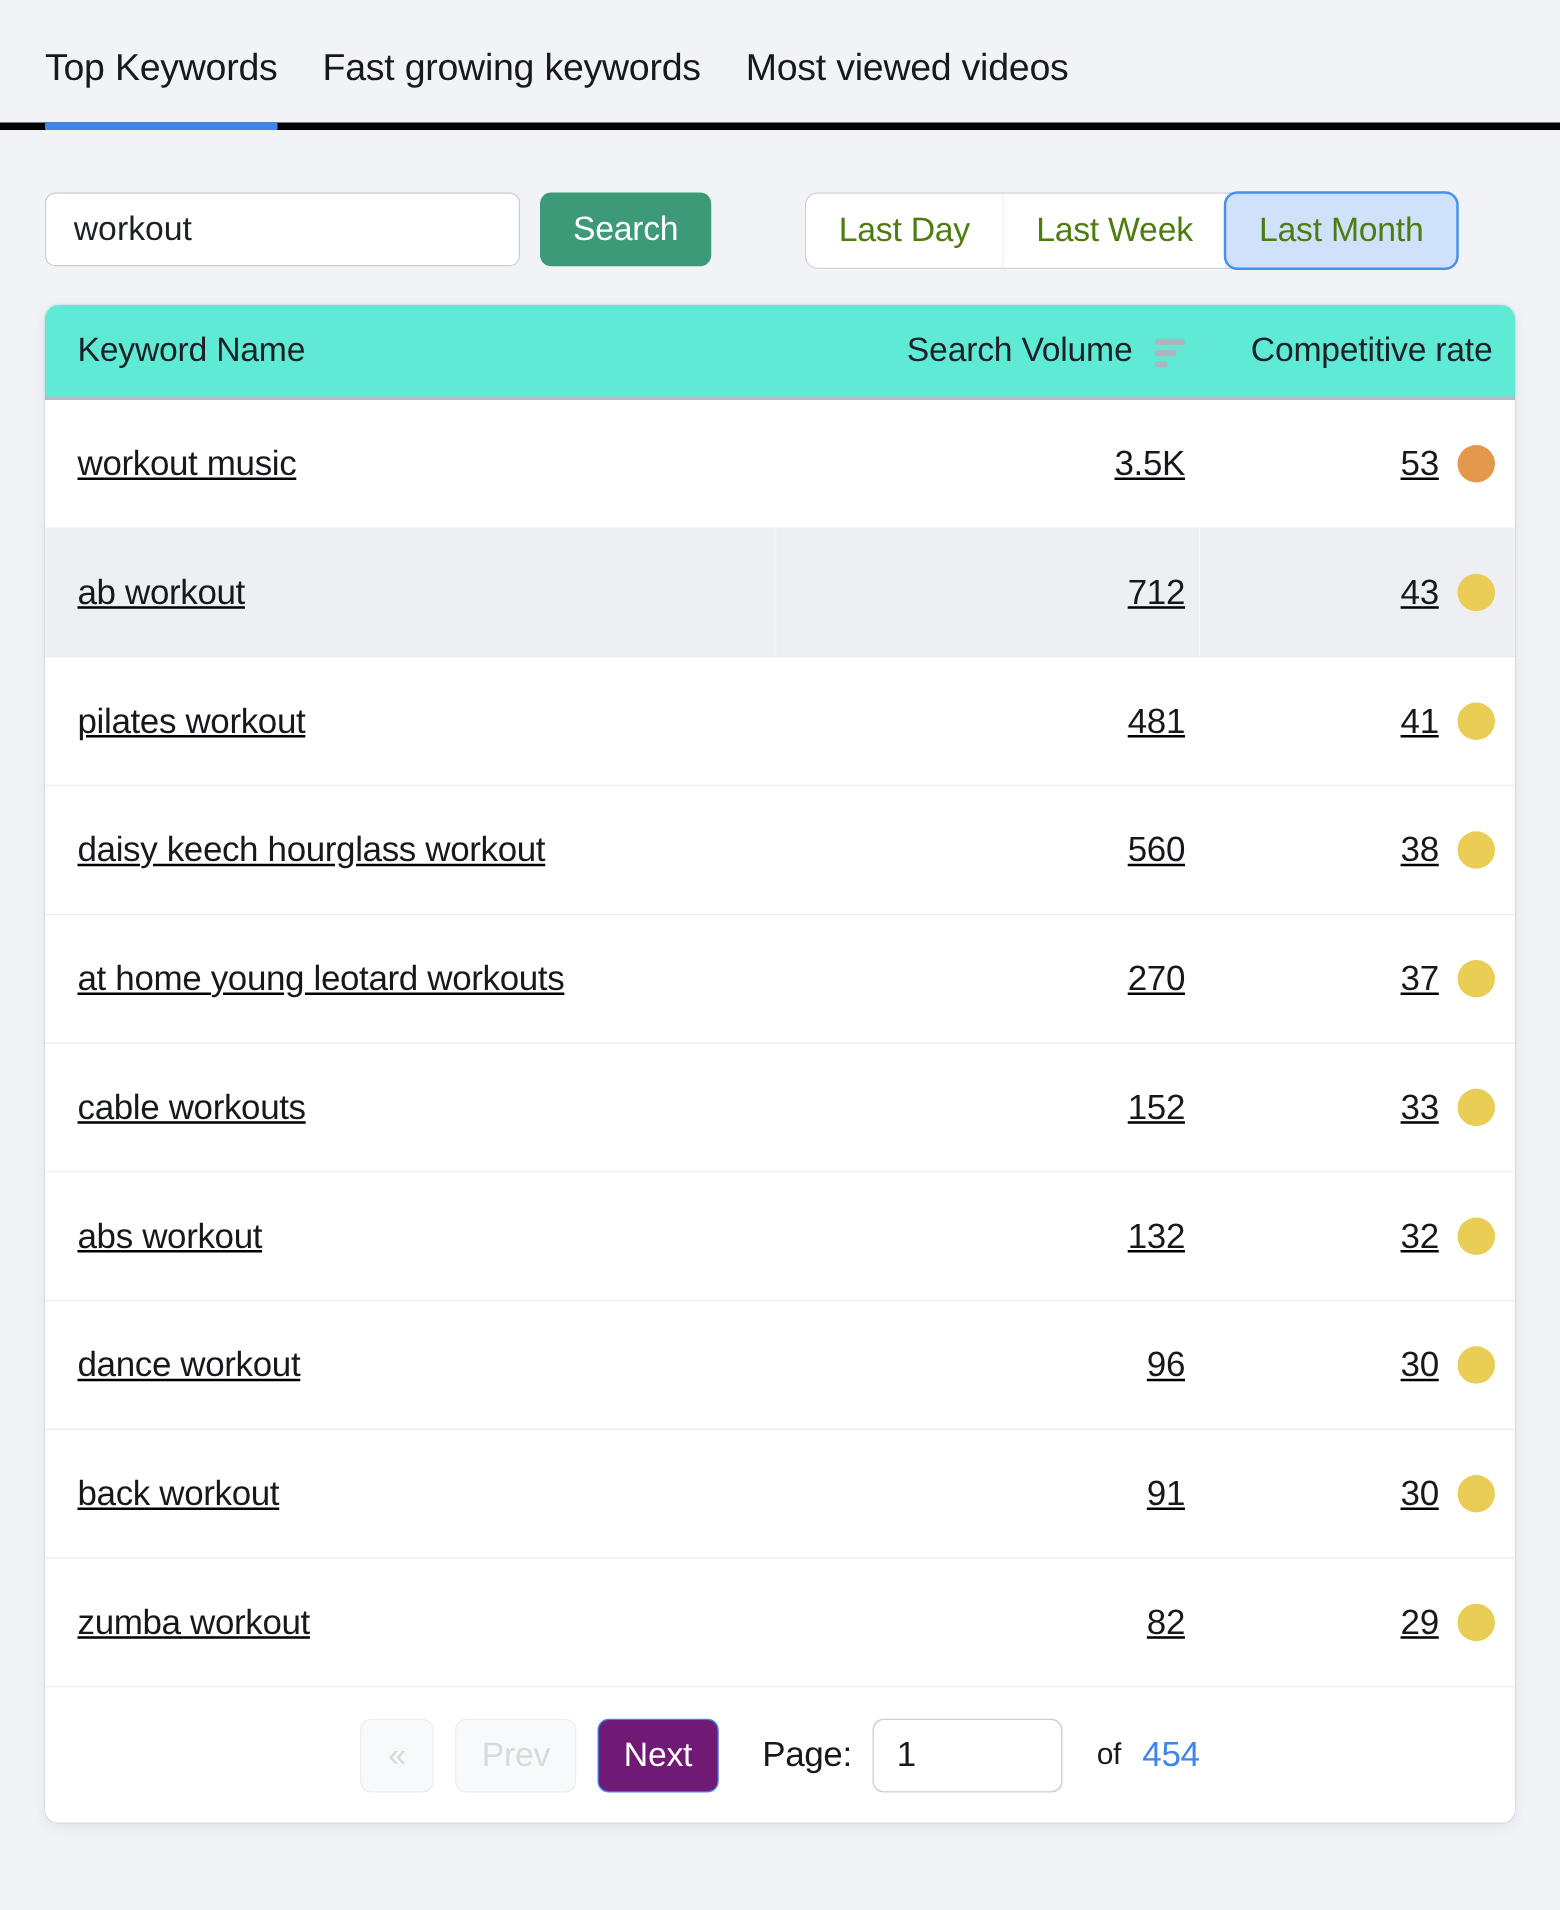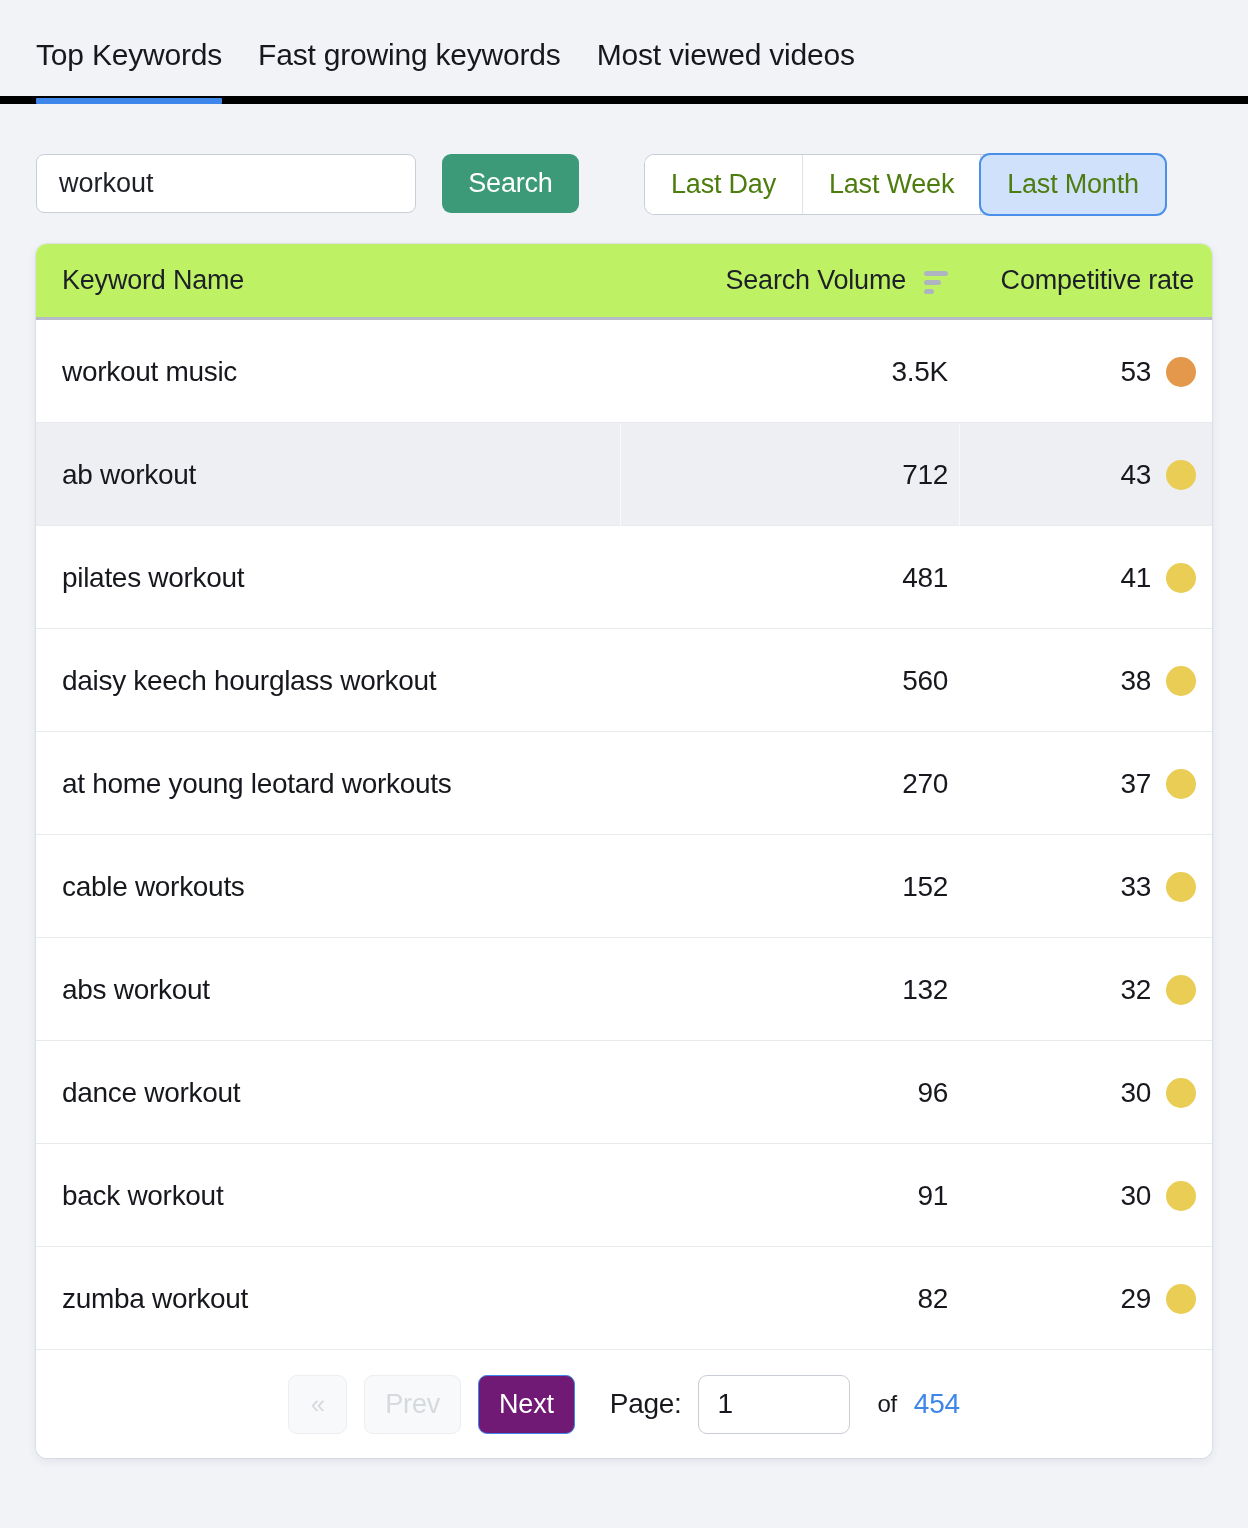--- a/index.html
+++ b/index.html
@@ -19,21 +19,21 @@
     background: #f1f3f7;
     overflow: hidden;
   }
 
   
   .tabs {
     position: absolute;
     left: 0; top: 0;
     width: 1248px;
     height: 104px;
-    border-bottom: 8px solid #000000;
+    border-bottom: 6px solid #000000;
     display: flex;
     align-items: flex-start;
     padding-left: 36px;
     gap: 36px;
   }
   .tab {
     position: relative;
     height: 102px;
     display: flex;
     align-items: center;
@@ -73,21 +73,21 @@
     border: 1px solid #c9cdd6;
     border-radius: 8px;
     background: #ffffff;
     font-family: "Liberation Sans", sans-serif;
     font-size: 27px;
     color: #1d2026;
     padding: 0 22px;
     outline: none;
   }
   .search-btn {
-    margin-left: 26px;
+    margin-left: 16px;
     width: 137px;
     height: 59px;
     background: #3c9a79;
     border: none;
     border-radius: 9px;
     color: #ffffff;
     font-family: "Liberation Sans", sans-serif;
     font-size: 27px;
     cursor: pointer;
     letter-spacing: -0.2px;
@@ -140,21 +140,21 @@
     border-radius: 11px;
     box-shadow: 0 3px 10px rgba(40,50,70,0.09), 0 0 0 1px rgba(200,205,215,0.35);
     overflow: hidden;
   }
 
   .thead {
     display: flex;
     height: 76px;
     align-items: center;
     border-bottom: 3px solid #b5bcc7;
-    background: #bef264;
+    background: #5eead4;
   }
   .th {
     font-family: "Liberation Sans", sans-serif;
     font-size: 27px;
     color: #1d2026;
     letter-spacing: -0.2px;
     display: flex;
     align-items: center;
   }
   .th-keyword { flex: 0 0 584px; padding-left: 26px; }
@@ -174,24 +174,25 @@
     height: 5px;
     border-radius: 3px;
     background: #aeb4c1;
   }
   .sort-icon i:nth-child(1) { width: 24px; }
   .sort-icon i:nth-child(2) { width: 17px; }
   .sort-icon i:nth-child(3) { width: 10px; }
 
   .row {
     display: flex;
-    align-items: flex-start;
+    align-items: flex-end;
     height: 103px;
     border-bottom: 1px solid #e8eaee;
     background: #ffffff;
+    text-decoration: underline;
   }
   .row.hover {
     background: #eeeff3;
   }
   .row.hover .cell-volume { box-shadow: inset 1px 0 0 #f7f8fa, inset -1px 0 0 #f7f8fa; }
 
   .cell {
     font-family: "Liberation Sans", sans-serif;
     font-size: 28px;
     color: #16181d;

